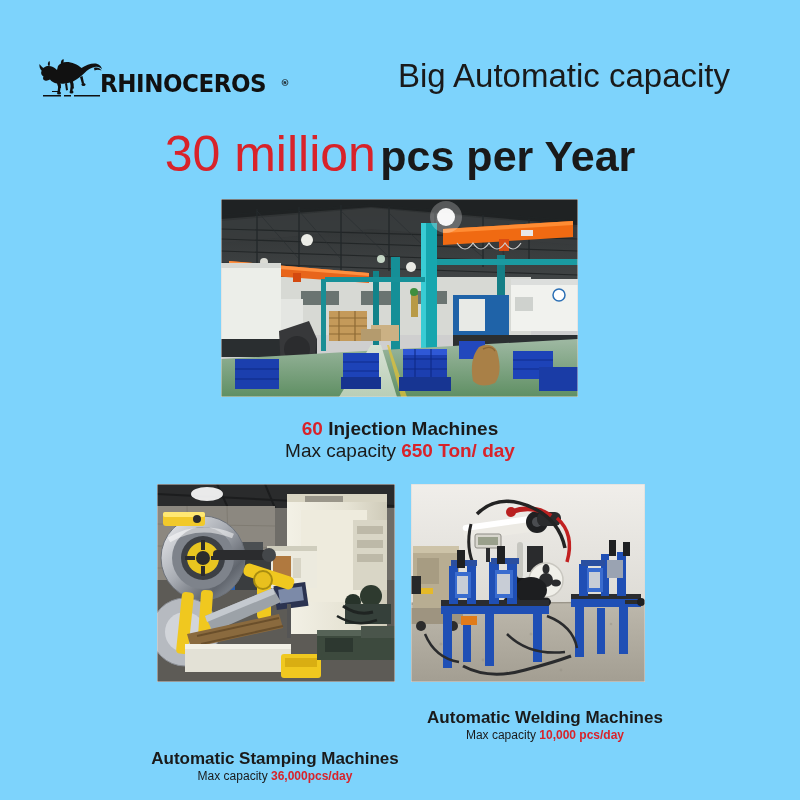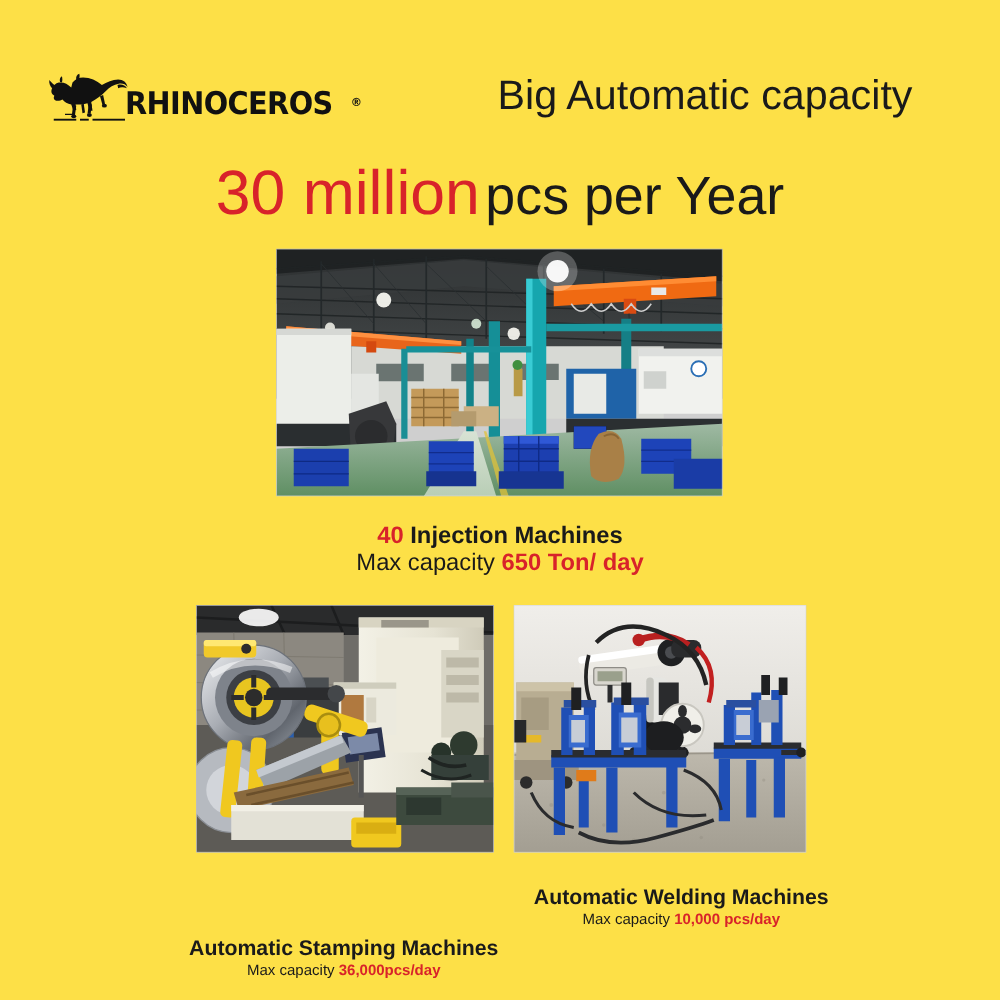--- a/index.html
+++ b/index.html
@@ -2,21 +2,21 @@
 <html><head>
 <meta charset="utf-8">
 <style>
   * { box-sizing: border-box; margin: 0; padding: 0; }
   html, body {
     width: 800px; height: 800px;
     background: #ffffff;
     font-family: "Liberation Sans", sans-serif;
     overflow: hidden;
   }
-  .page { position: relative; width: 800px; height: 800px; background: #fde047; padding-left: 12px; }
+  .page { position: relative; width: 800px; height: 800px; background: #7dd3fc; padding-left: 12px; }
 
   
   .brand { position: absolute; left: 38px; top: 52px; display: flex; align-items: flex-end; }
   .brand-mark { width: 66px; height: 46px; display: block; }
   .brand-word { position: relative; margin-left: -4px; margin-bottom: 2px; }
   .brand-word .wm {
     font-family: "DejaVu Sans", sans-serif;
     font-weight: bold;
     font-size: 25px;
     letter-spacing: -0.5px;
@@ -37,21 +37,21 @@
     font-family: "Liberation Sans", sans-serif; font-weight: normal;
     white-space: nowrap;
   }
 
   .headline-main {
     position: absolute; left: 0; right: 0; top: 125px;
     text-align: center; white-space: nowrap;
     font-family: "Liberation Sans", sans-serif;
   }
   .headline-main .hl-red { font-size: 50px; color: #d8232a; font-weight: normal; }
-  .headline-main .hl-dark { font-size: 43px; color: #1a1a1a; font-weight: normal; }
+  .headline-main .hl-dark { font-size: 43px; color: #1a1a1a; font-weight: bold; }
 
   
   .photo { position: absolute; overflow: hidden; background: #cfcfcf; }
   .photo svg { display: block; width: 100%; height: 100%; }
 
   #photo-factory { left: 221px; top: 199px; width: 357px; height: 198px; }
   #photo-stamping { left: 157px; top: 484px; width: 238px; height: 198px; }
   #photo-welding  { left: 411px; top: 484px; width: 234px; height: 198px; }
 
   
@@ -285,21 +285,21 @@
 
       <path d="M258 148 q12 -6 18 4 q6 22 -2 32 q-14 6 -22 -2 q-4 -22 6 -34 Z" fill="#a98047"></path>
       <path d="M262 150 q8 -4 12 2" stroke="#8a6634" stroke-width="1.4" fill="none"></path>
 
       <rect x="0" y="0" width="357" height="198" fill="none" stroke="#d9d9d9" stroke-width="1"></rect>
     </svg>
   </div>
 
   <div class="cap" id="cap-factory">
     <div class="l1">
-      <span class="redb">40</span>
+      <span class="redb">60</span>
       <span>Injection Machines</span>
     </div>
     <div class="l2">
       <span>Max capacity</span>
       <span class="redb">650 Ton/ day</span>
     </div>
   </div>
 
   <div class="photo" id="photo-stamping">
     <svg viewBox="0 0 238 198" preserveAspectRatio="none" xmlns="http://www.w3.org/2000/svg">

